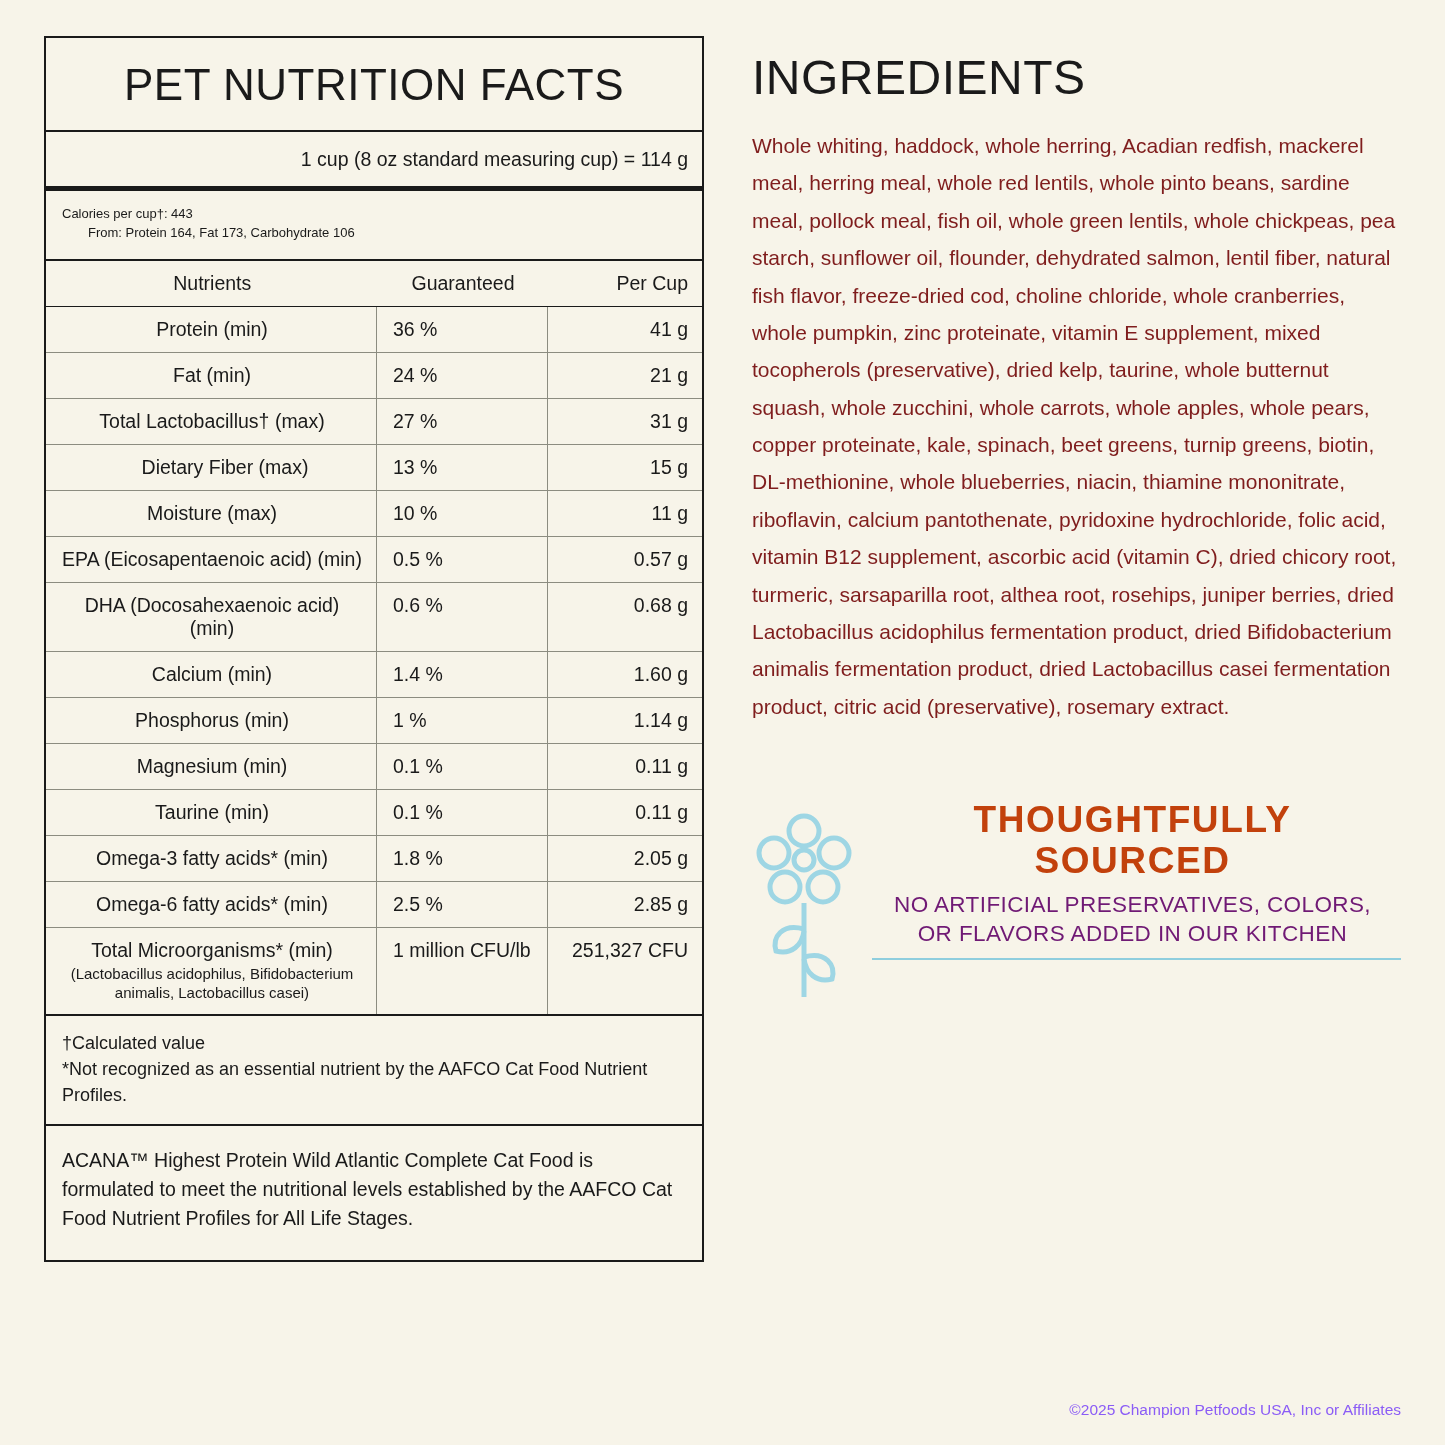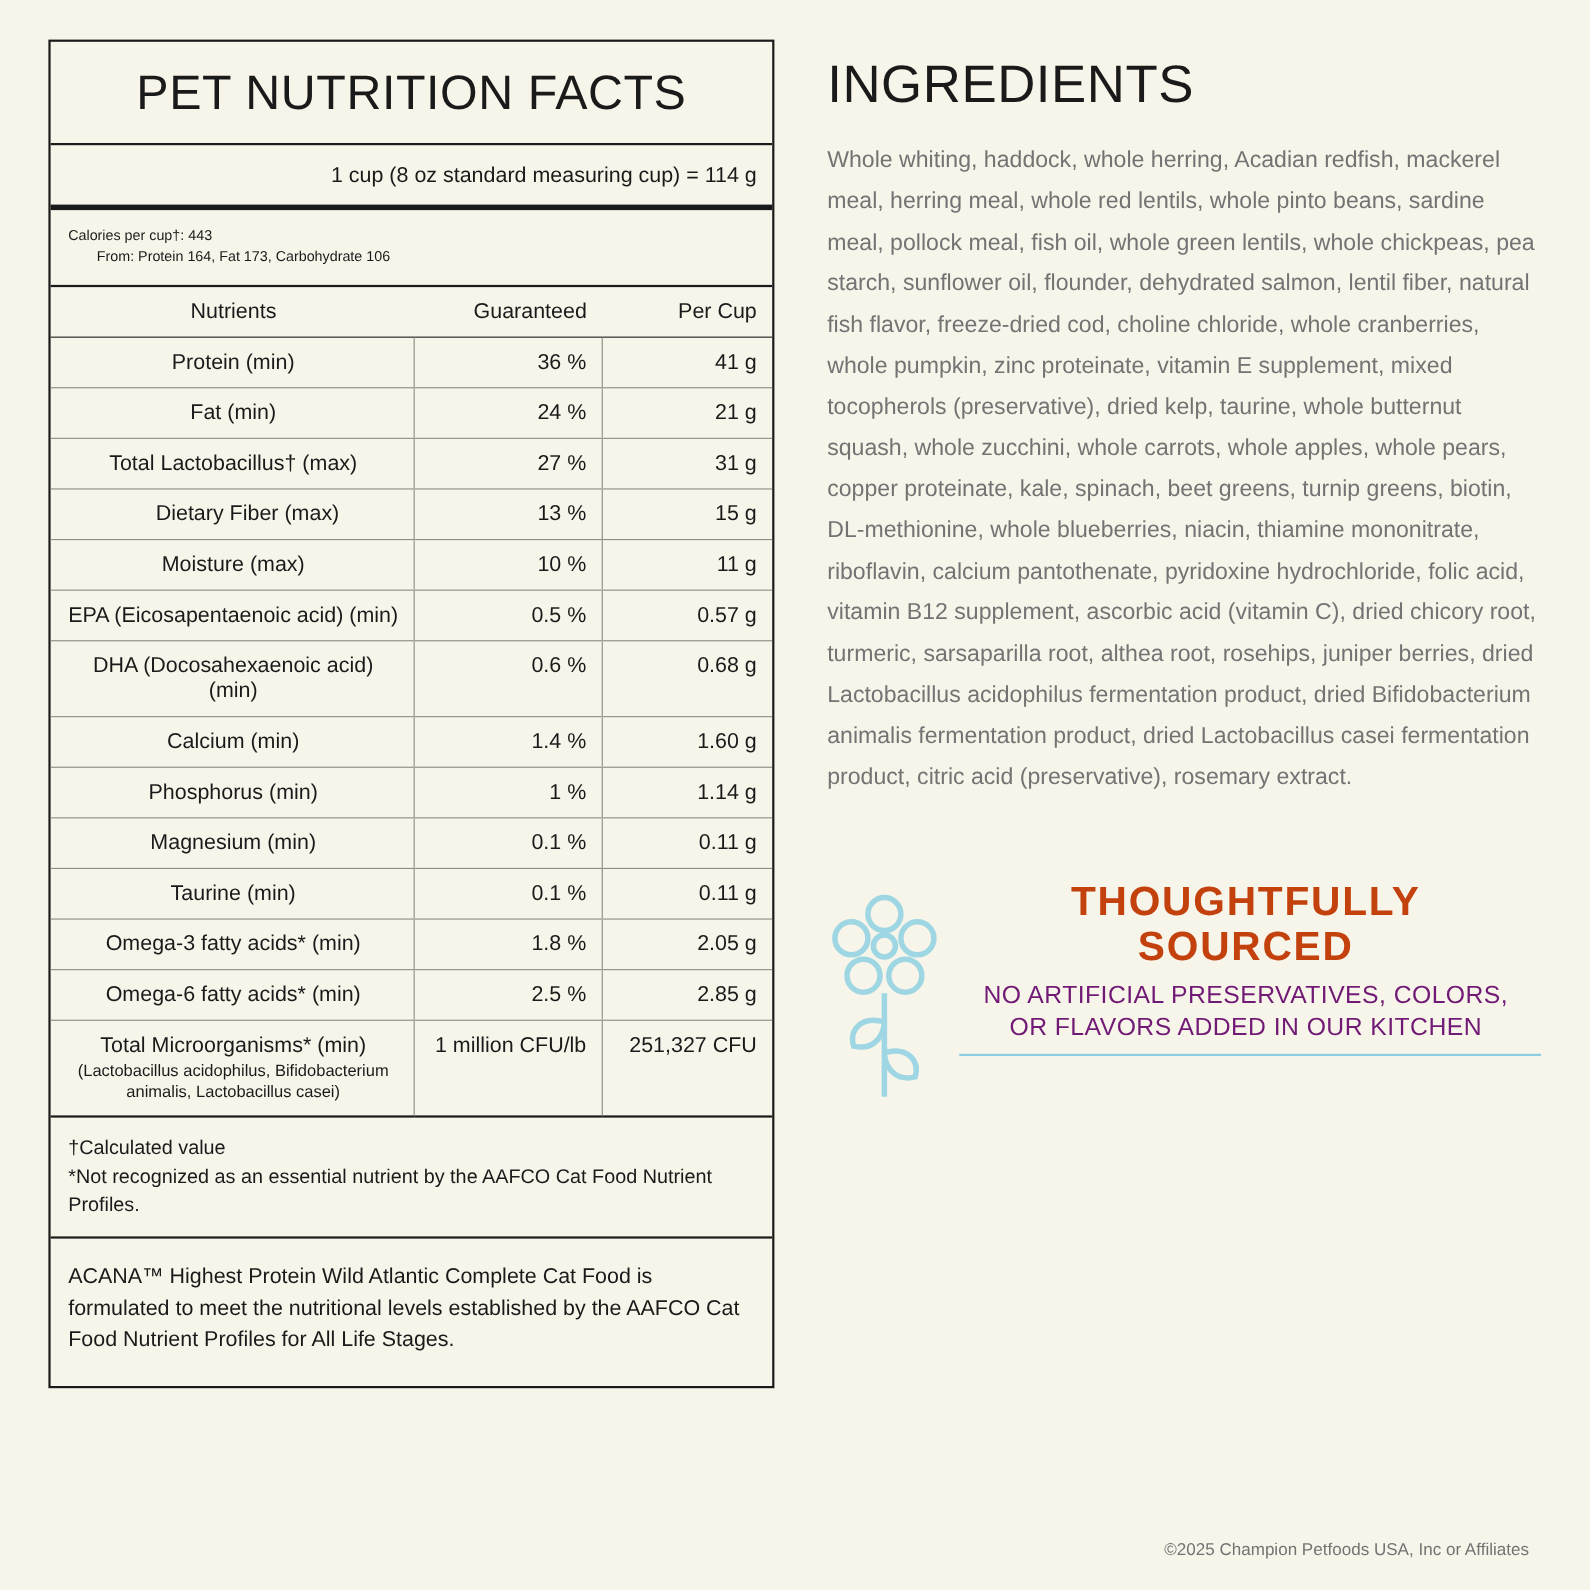--- a/index.html
+++ b/index.html
@@ -71,21 +71,20 @@
   }
   table.nf-table tr.header th {
     border-bottom: 1.5px solid #1a1a1a;
   }
   table.nf-table th.col-name,
   table.nf-table td.col-name {
     text-align: center;
   }
   table.nf-table th.col-g,
   table.nf-table td.col-g {
-    text-align: right;
     width: 140px;
     border-left: 1.5px solid #8c8c80;
   }
   table.nf-table th.col-c,
   table.nf-table td.col-c {
     text-align: right;
     width: 124px;
     border-left: 1.5px solid #8c8c80;
   }
   table.nf-table tr.header th.col-g,
@@ -123,21 +122,21 @@
   }
   .ing-title {
     font-size: 48px;
     letter-spacing: 0.5px;
     margin: 0 0 22px 0;
     font-weight: 400;
   }
   .ing-body {
     font-size: 21px;
     line-height: 1.78;
-    color: #737373;
+    color: #7f1d1d;
     max-width: 670px;
   }
   
   .badge {
     margin-top: 74px;
     display: flex;
     align-items: flex-start;
     gap: 16px;
   }
   .badge-flower {
@@ -167,24 +166,24 @@
     padding-right: 8px;
   }
   .badge-rule {
     margin-top: 10px;
     height: 2px;
     background: #8fcede;
     width: 100%;
   }
   .copyright {
     position: absolute;
-    right: 11px;
+    right: 0;
     bottom: 6px;
     font-size: 15.5px;
-    color: #737373;
+    color: #8b5cf6;
     white-space: nowrap;
   }
 </style>
 </head>
 <body>
 
 <div class="page">
 
   <div class="panel-left">
     <div class="nf-box">

